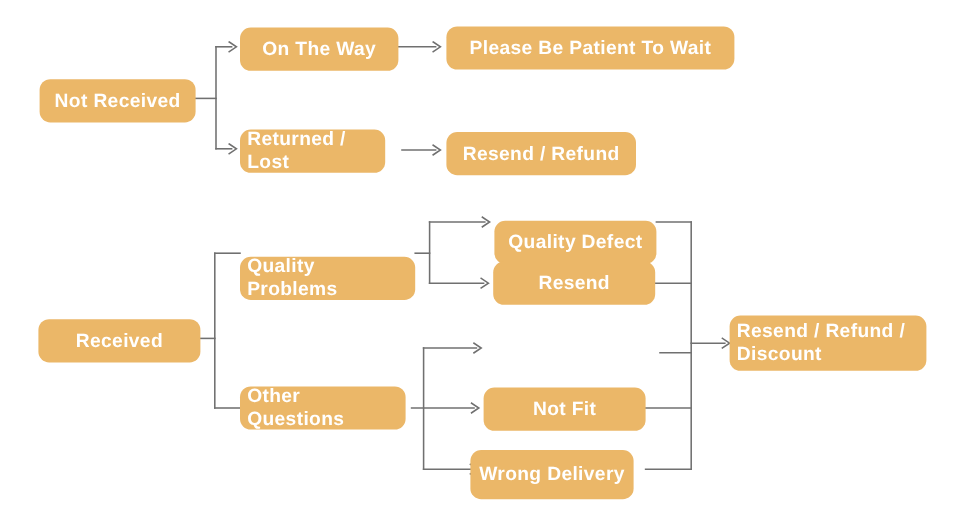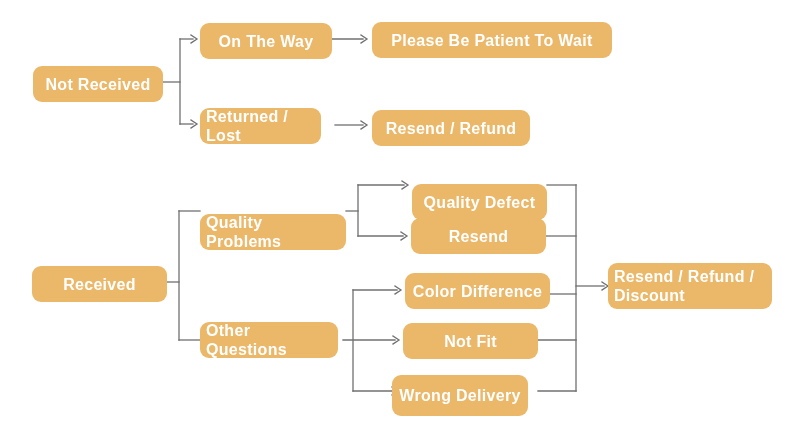--- a/index.html
+++ b/index.html
@@ -107,21 +107,20 @@
   <div class="node" style="left:32px;  top:266px; width:135px; height:33px;">Received</div>
 
   <div class="node" style="left:200px; top:183px; width:146px; height:36px;margin-top:31px;">Quality Problems</div>
 
   <div class="node" style="left:200px; top:322px; width:138px; height:35px;">Other Questions</div>
 
   <div class="node" style="left:412px; top:184px; width:135px; height:22px;">Quality Defect</div>
 
   <div class="node" style="left:411px; top:218px; width:135px; height:36px;">Resend</div>
 
-  <div class="node" style="left:405px; top:273px; width:145px; height:35px;">Color Difference</div>
 
   <div class="node" style="left:403px; top:323px; width:135px; height:20px;">Not Fit</div>
 
   <div class="node" style="left:392px; top:375px; width:136px; height:41px;">Wrong Delivery</div>
 
   <div class="node" style="left:608px; top:263px; width:164px; height:46px;">Resend / Refund / Discount</div>
 
 </div>
 
 </body></html>

